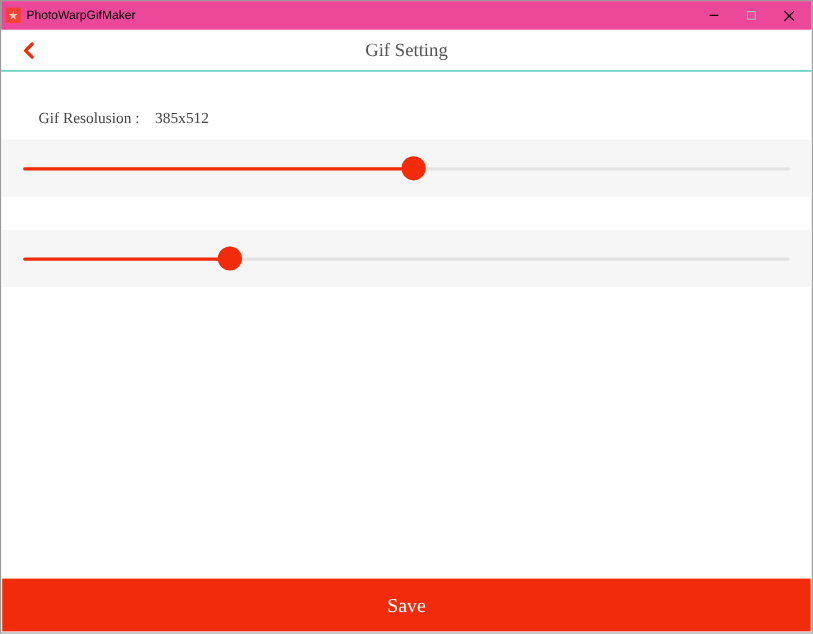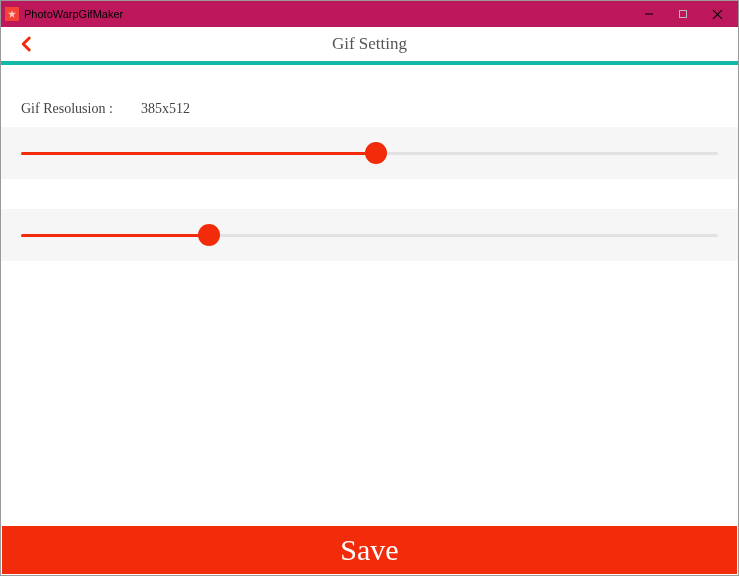--- a/index.html
+++ b/index.html
@@ -10,21 +10,21 @@
       height: 576px;
       border: 1px solid #999;
       position: relative;
       overflow: hidden;
     }
     .titlebar {
       height: 26px;
       display: flex;
       align-items: center;
       padding: 0 4px;
-      background: #be185d;
+      background: #ec4899;
       font-size: 11px;
       color: #000;
       border-bottom: 0;
     }
     .titlebar-icon {
       width: 14px;
       height: 14px;
       background: #f44336;
       margin-right: 5px;
       display: inline-block;
@@ -52,21 +52,21 @@
       align-items: center;
       justify-content: center;
       font-size: 12px;
       color: #000;
     }
     .win-btn.maximize { color: #bbb; }
     .header-row {
       height: 38px;
       display: flex;
       align-items: center;
-      border-bottom: 4px solid #14b8a6;
+      border-bottom: 1px solid #14b8a6;
       position: relative;
       padding: 0 14px;
     }
     .back-btn {
       width: 24px;
       height: 24px;
       display: flex;
       align-items: center;
       justify-content: center;
     }
@@ -75,21 +75,21 @@
       position: absolute;
       left: 50%;
       transform: translateX(-50%);
       font-family: Georgia, "Times New Roman", serif;
       font-size: 17px;
       color: #555;
     }
     .content {
       padding: 6px 0 0 0;
     }
-    .setting-group { margin-top: 30px; }
+    .setting-group { margin-top: 30px; text-align: center; }
     .setting-labels {
       display: flex;
       padding: 0 20px 10px 20px;
       font-family: Georgia, "Times New Roman", serif;
       font-size: 14px;
       color: #444;
     }
     .setting-label { width: 120px; }
     .slider-strip {
       background: #f6f6f6;
@@ -124,21 +124,21 @@
       border-radius: 50%;
       transform: translateX(-50%);
     }
     .save-btn {
       position: absolute;
       left: 1px; right: 1px; bottom: 1px;
       height: 48px;
       background: #f22c0a;
       color: #fff;
       font-family: Georgia, "Times New Roman", serif;
-      font-size: 30px;
+      font-size: 18px;
       display: flex;
       align-items: center;
       justify-content: center;
       cursor: pointer;
     }
   </style>
 </head>
 <body>
 
 <div class="titlebar">

